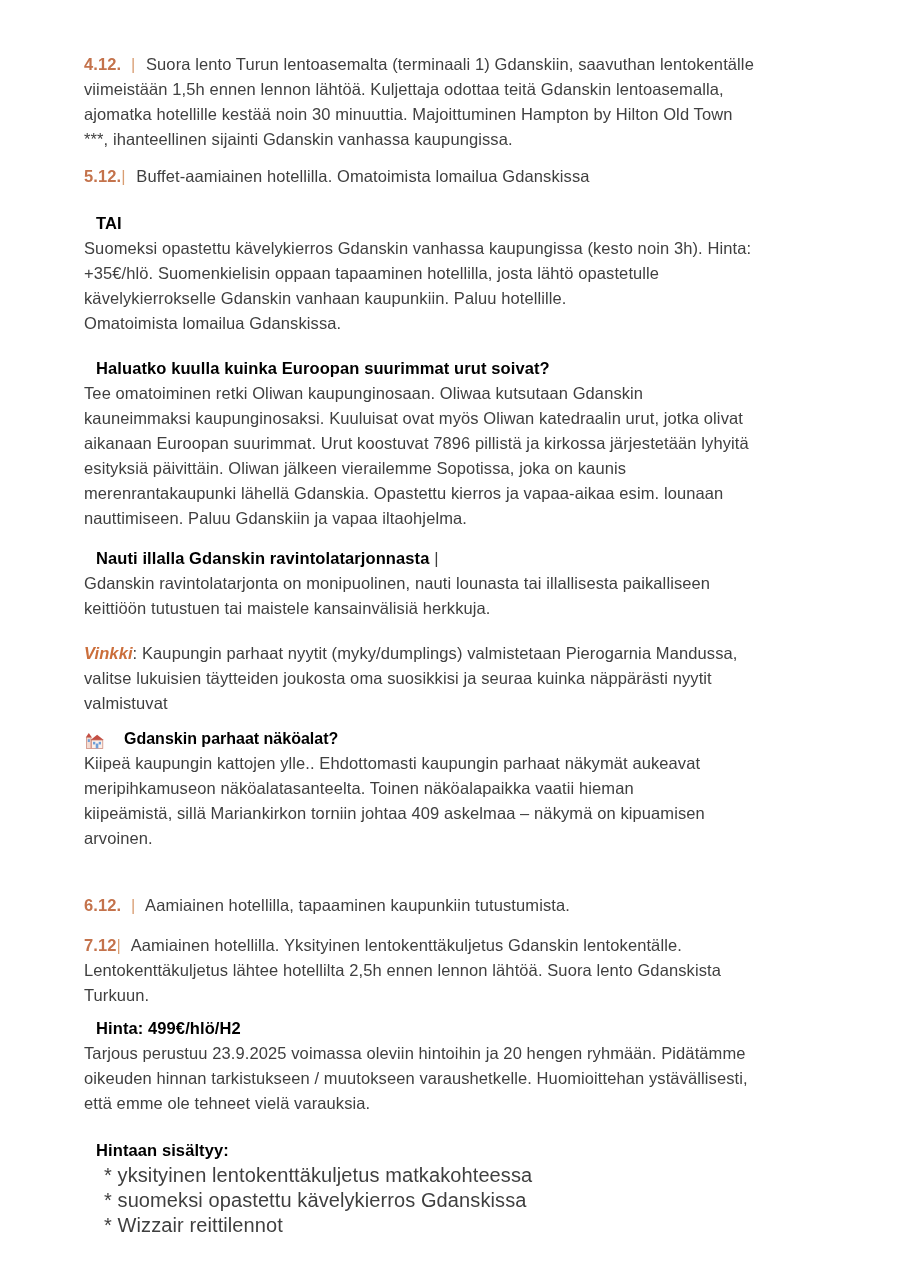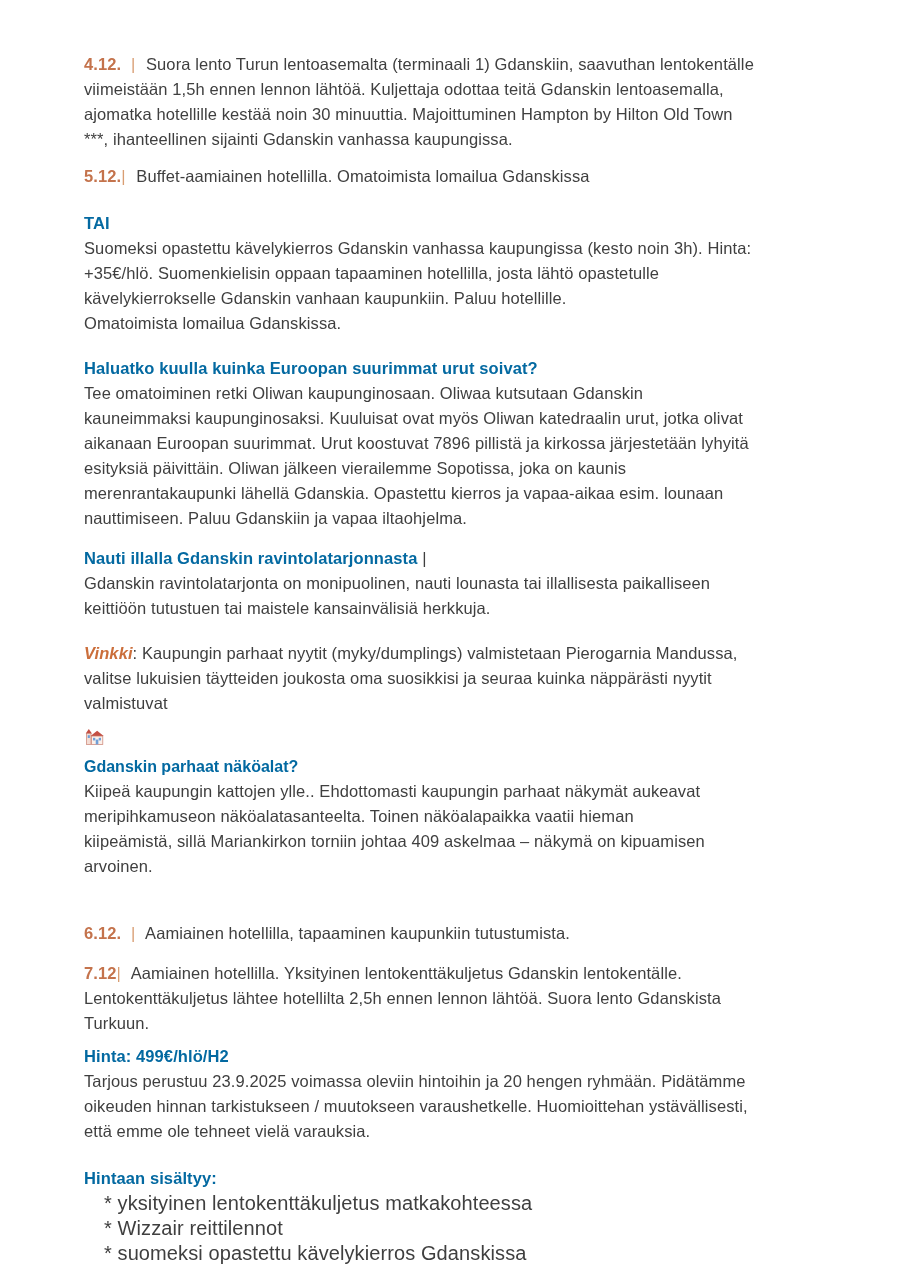--- a/index.html
+++ b/index.html
@@ -25,31 +25,31 @@
   .body { white-space: pre-line; }
 
   .title-row { display: flex; align-items: center; gap: 7px; margin: 0 0 9px 0; }
   .title {
     font-weight: 700; font-size: 17px; color: #1C1C1C; letter-spacing: 0.4px;
   }
   .icon { display: inline-flex; flex: 0 0 auto; }
   .icon svg { display: block; }
 
   .heading-line { margin: 0; }
-  .heading { font-weight: 700; color: #0369a1; }
+  .heading { font-weight: 700; color: #000000; margin-left: 12px; }
   .heading-pipe { color: #3F3F3F; font-weight: 400; }
 
   .date { font-weight: 700; color: #C4734C; }
   .pipe { color: #D99E73; margin-right: 6px; }
   .pipe.gap-left { margin-left: 5px; }
 
   .tip-label { font-weight: 700; font-style: italic; color: #CB6E3B; }
   .tip-colon { color: #3F3F3F; }
 
-  .views-heading-row { display: flex; align-items: flex-start; gap: 7px; margin: 0; line-height: 25px; flex-direction: column; }
+  .views-heading-row { display: flex; align-items: flex-end; gap: 7px; margin: 0; line-height: 25px; }
 
   .list-item { font-size: 20px; line-height: 25px; letter-spacing: 0.1px; margin-left: 20px; }
 
   
   .mb8  { margin-bottom: 8px; }
   .mb10 { margin-bottom: 10px; }
   .mb12 { margin-bottom: 12px; }
   .mb15 { margin-bottom: 15px; }
   .mb20 { margin-bottom: 20px; }
   .mb22 { margin-bottom: 22px; }
@@ -155,17 +155,17 @@
     <p class="mb22">
       <span class="body">Tarjous perustuu 23.9.2025 voimassa oleviin hintoihin ja 20 hengen ryhmään. Pidätämme
 oikeuden hinnan tarkistukseen / muutokseen varaushetkelle. Huomioittehan ystävällisesti,
 että emme ole tehneet vielä varauksia.</span>
     </p>
 
     <p class="heading-line">
       <span class="heading">Hintaan sisältyy:</span>
     </p>
     <div class="list-item">* yksityinen lentokenttäkuljetus matkakohteessa</div>
+    <div class="list-item">* suomeksi opastettu kävelykierros Gdanskissa</div>
     <div class="list-item">* Wizzair reittilennot</div>
-    <div class="list-item">* suomeksi opastettu kävelykierros Gdanskissa</div>
 
   </div>
 </div>
 
 </body></html>

